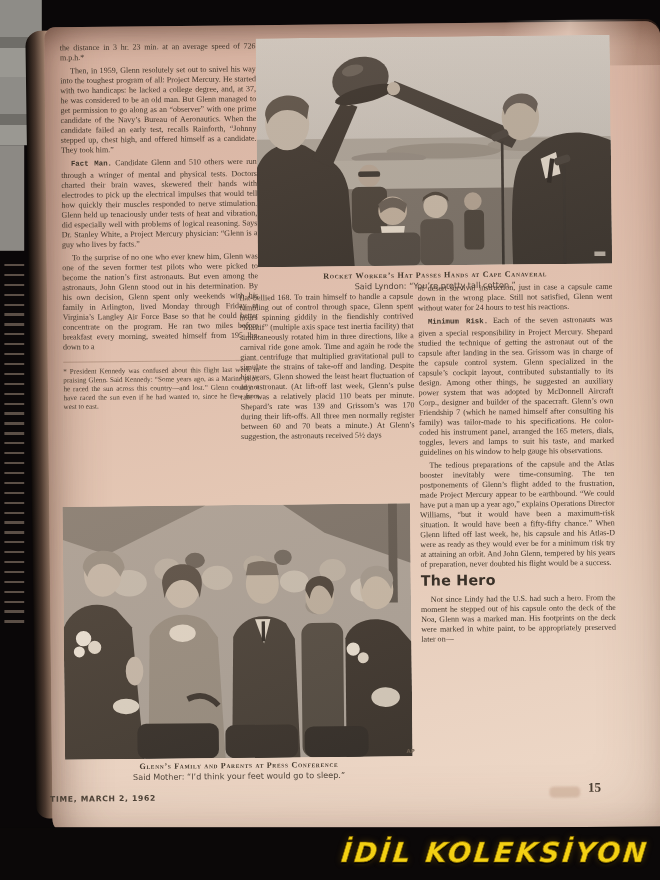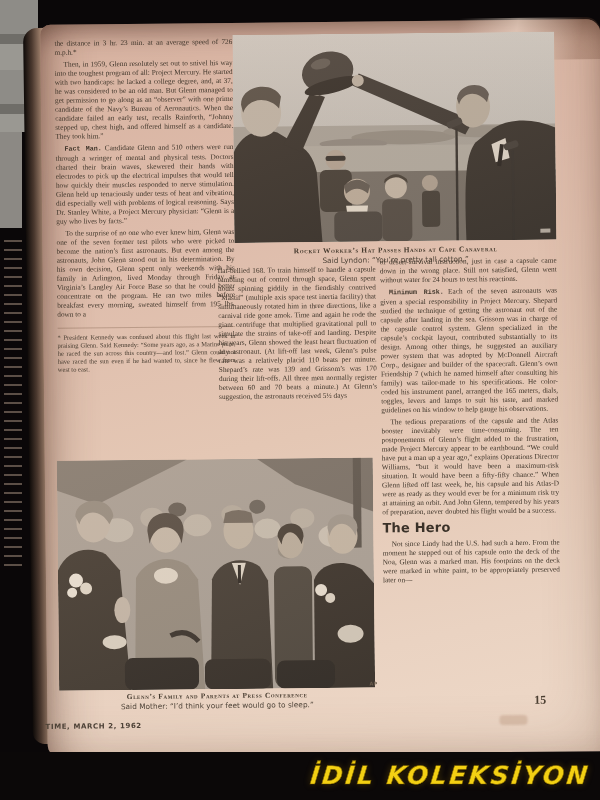--- a/index.html
+++ b/index.html
@@ -52,21 +52,21 @@
   .cap-top{left:192px;top:224px;width:322px;}
   .cap-bottom{left:12px;top:668px;width:316px;}
   .cap-title{font:700 7.4px/9px "Liberation Serif",serif;font-variant:small-caps;letter-spacing:.6px;
     color:#44392d;text-align:center;}
   .cap-quote{font:7.4px/9px "DejaVu Sans",sans-serif;color:#50453a;text-align:center;margin-top:1px;}
   .credit{position:absolute;right:-2px;top:-8px;font:700 5px/5px "DejaVu Sans",sans-serif;color:#6a5c4d;}
 
   
   .footer-issue{position:absolute;left:-2px;top:698px;font:700 7px/8px "DejaVu Sans",sans-serif;
     letter-spacing:.6px;color:#4c4136;}
-  .page-num{position:absolute;left:487px;top:674px;font:700 12px/12px "Liberation Serif",serif;color:#4a3e31;}
+  .page-num{position:absolute;left:487px;top:690px;font:700 12px/12px "Liberation Serif",serif;color:#4a3e31;}
   .smudge{position:absolute;left:452px;top:695px;width:28px;height:10px;border-radius:4px;
     background:rgba(160,120,90,.28);filter:blur(1px);}
 
   
   .band{position:absolute;left:0;top:752px;width:600px;height:48px;background:#0b0808;}
   .wm{font:700 italic 25px/48px "DejaVu Sans",sans-serif;color:#f3d013;letter-spacing:2.5px;
     text-align:right;padding-right:10px;transform:skewX(-6deg);
     -webkit-text-stroke:.6px #8a6d00;text-shadow:0 1px 0 rgba(0,0,0,.7),0 0 7px rgba(150,110,0,.45);}
 </style>
 </head>

